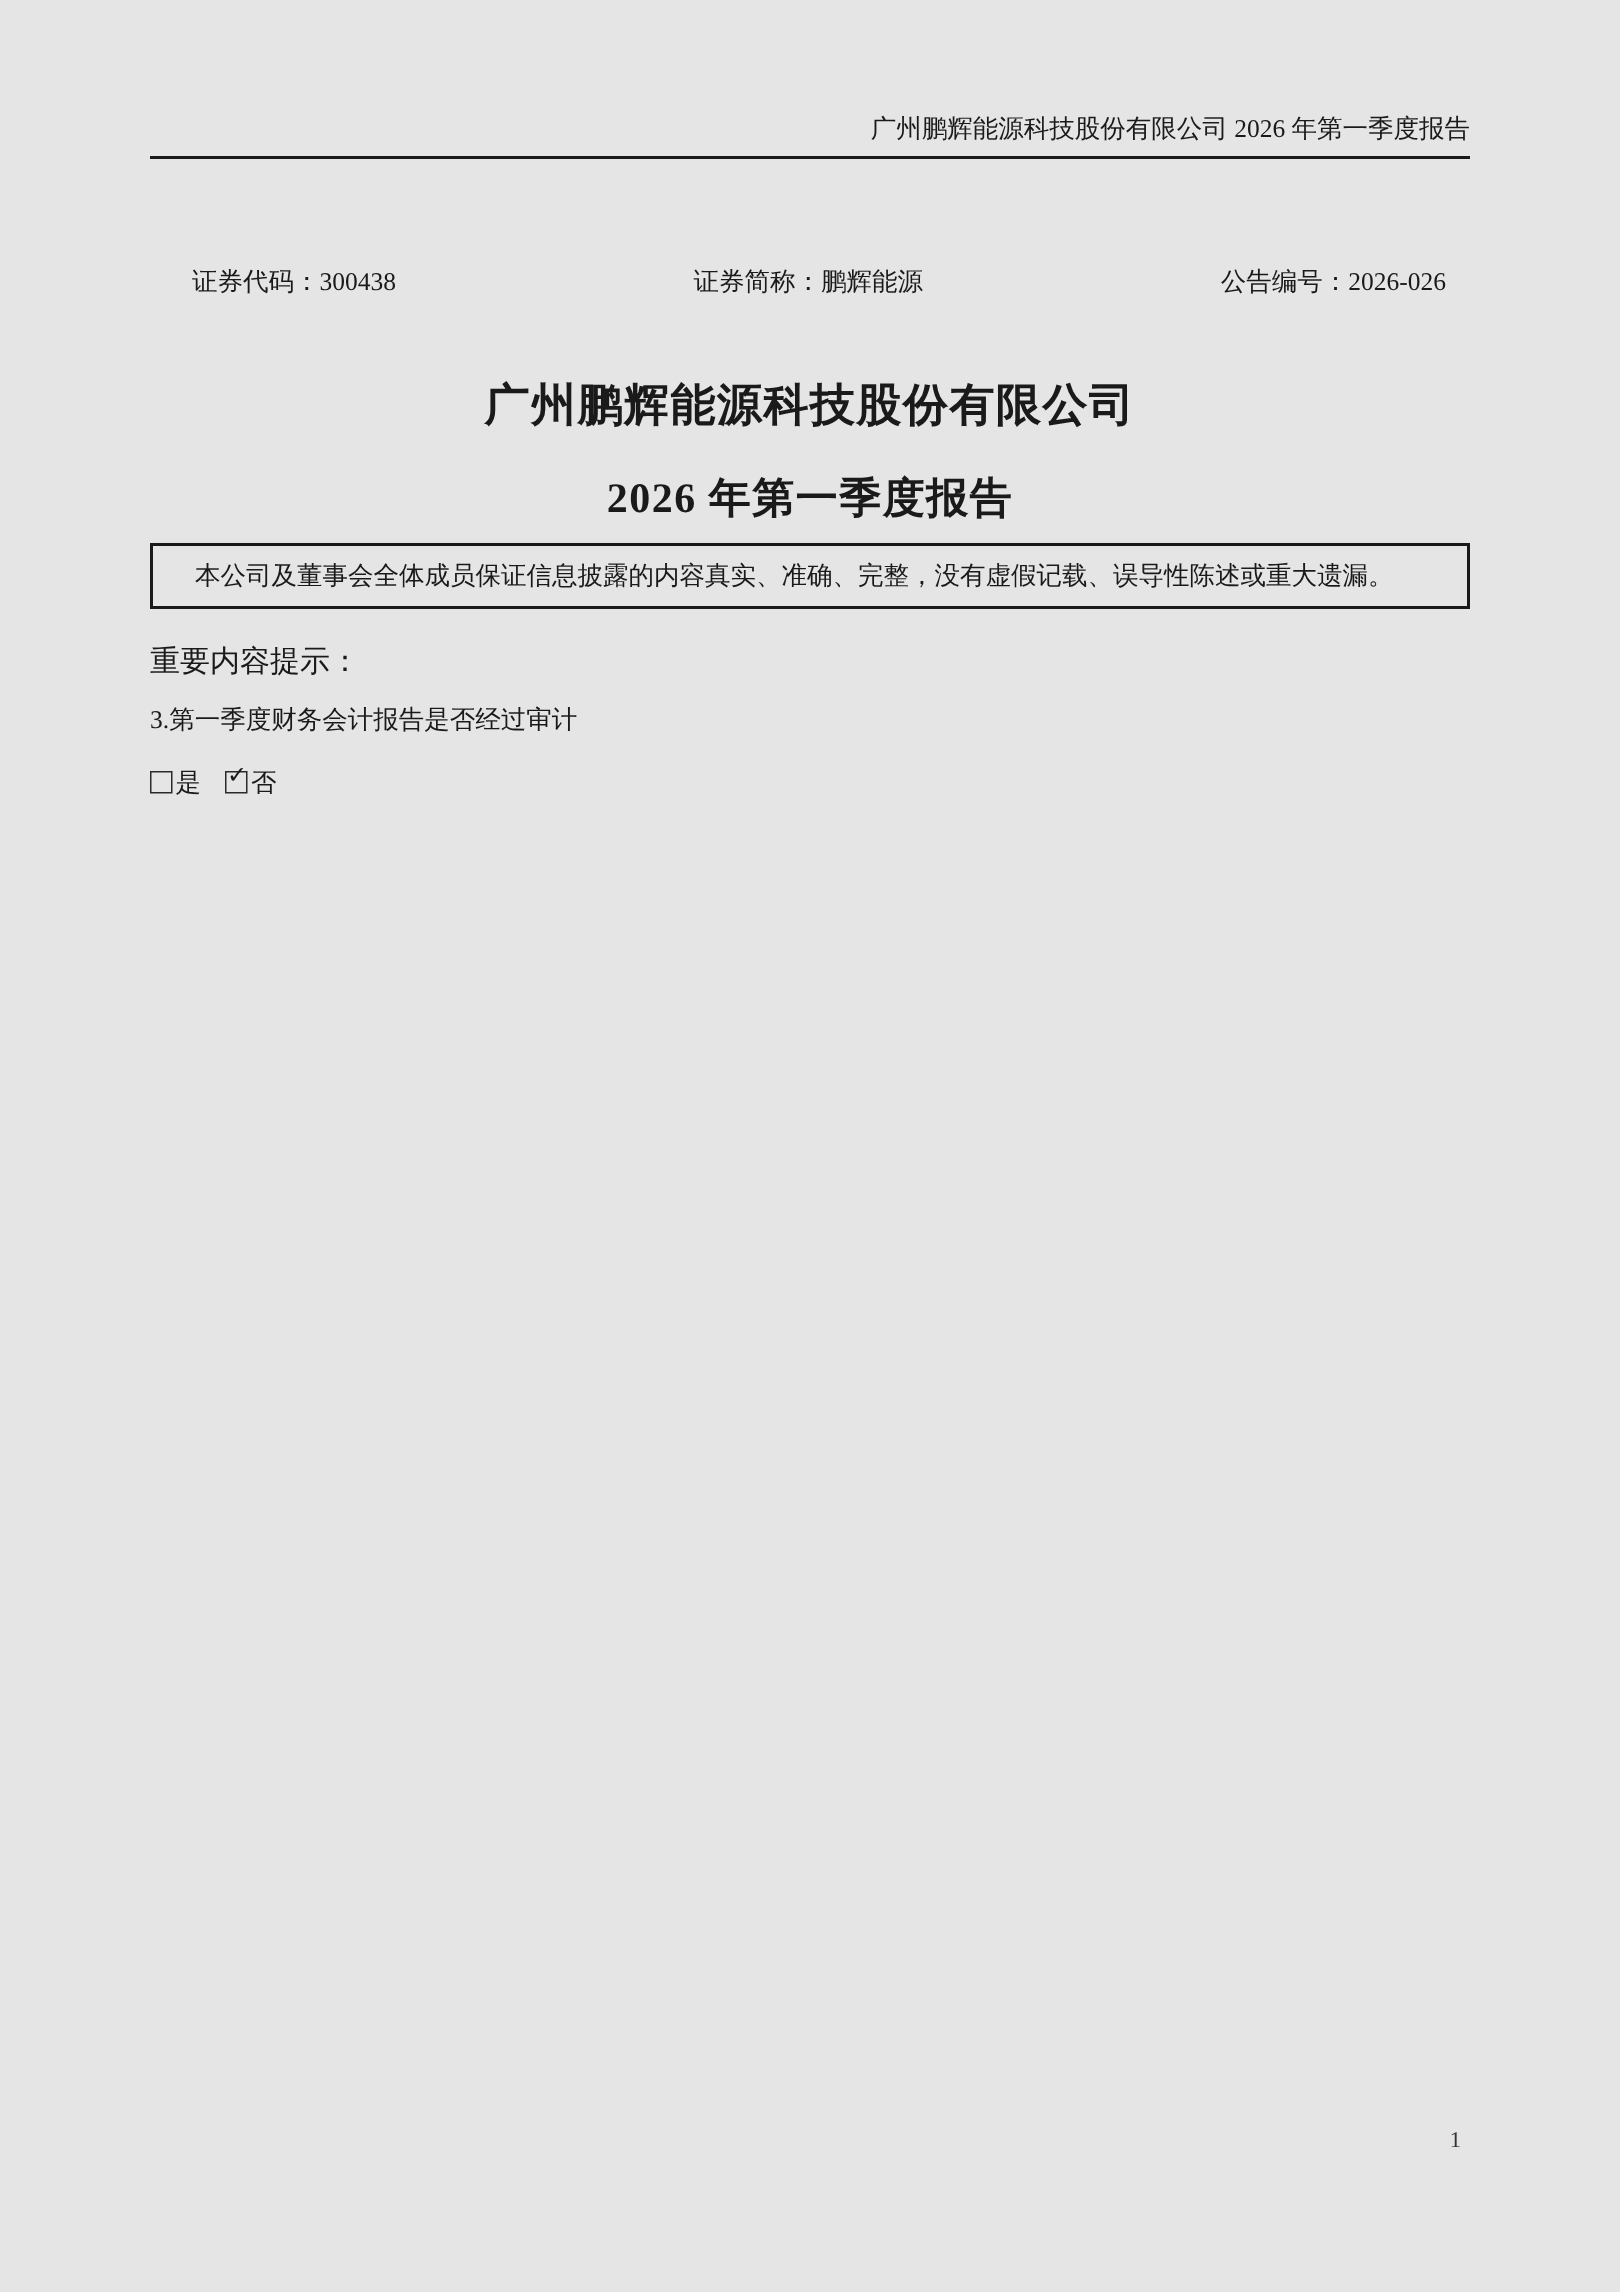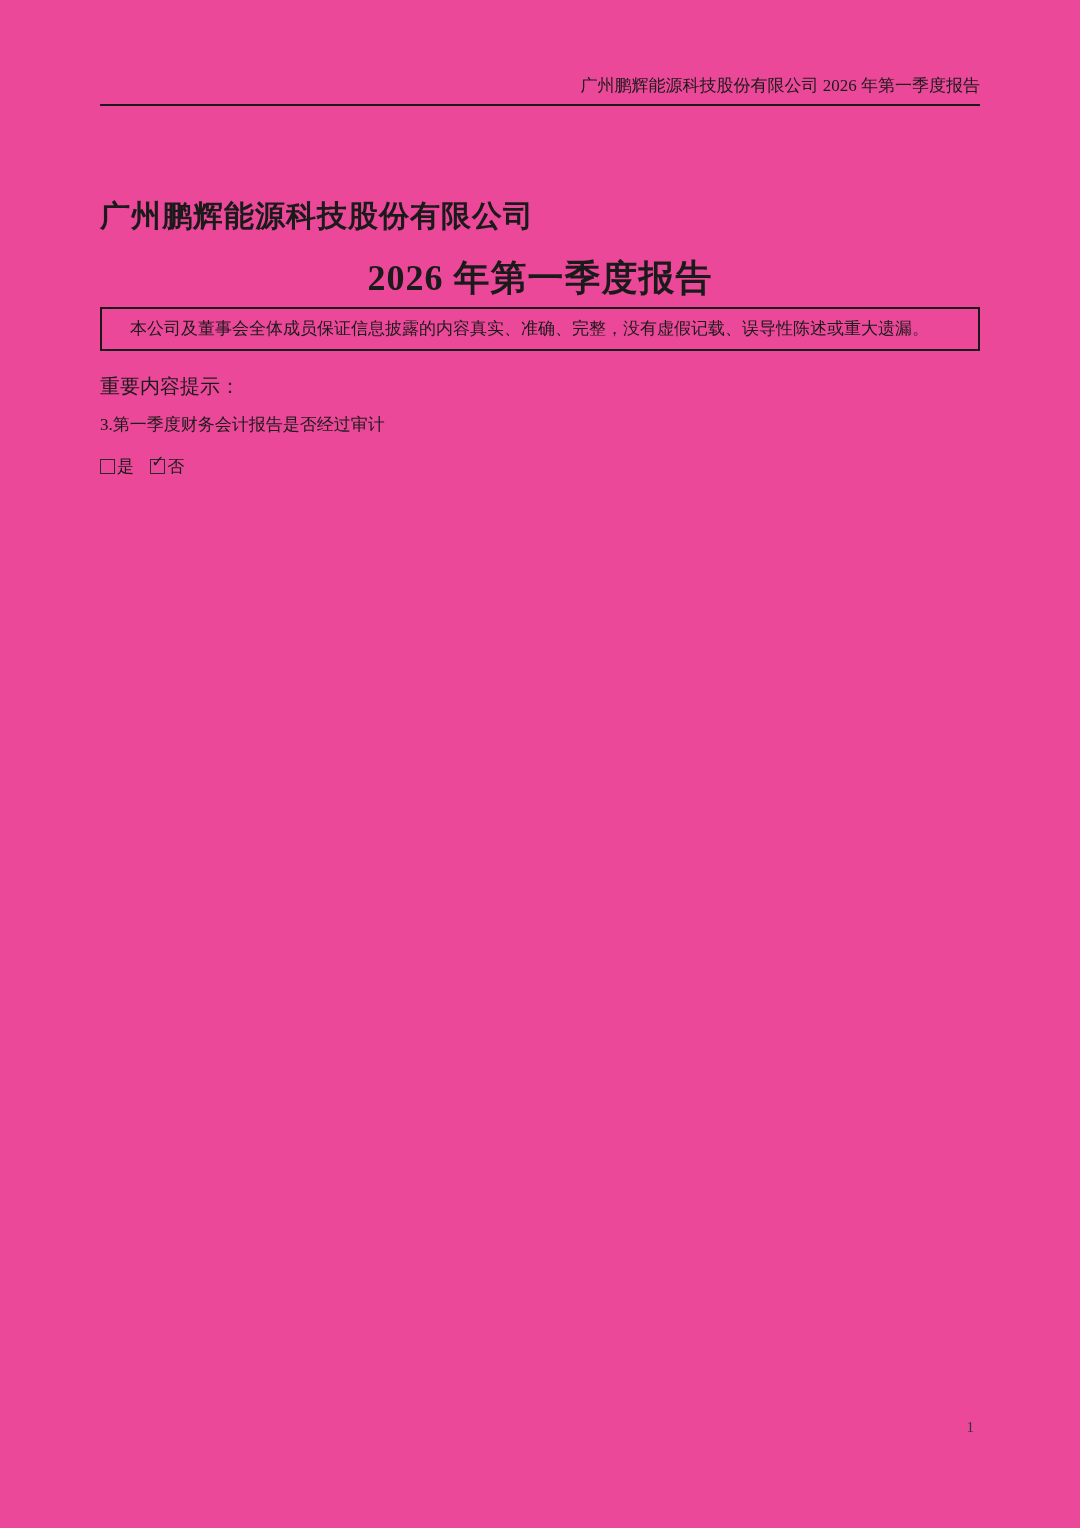--- a/index.html
+++ b/index.html
@@ -5,21 +5,21 @@
   html, body {
     margin: 0;
     padding: 0;
     background: #ffffff;
   }
   .page {
     position: relative;
     width: 1080px;
     height: 1528px;
     margin: 0 auto;
-    background: #ec4899;
+    background: #e5e5e5;
     box-sizing: border-box;
     padding: 0 100px;
     color: #1a1a1a;
     font-family: "Liberation Serif", "DejaVu Serif", serif;
   }
   
   .page-header {
     padding-top: 74px;
     padding-bottom: 7px;
     border-bottom: 2px solid #1a1a1a;
@@ -35,31 +35,31 @@
     justify-content: space-between;
     align-items: baseline;
     font-size: 17px;
     line-height: 23px;
     padding-left: 28px;
     padding-right: 16px;
   }
   .codes-cell { white-space: nowrap; }
   
   .doc-title {
-    margin-top: 90px;
-    text-align: left;
+    margin-top: 52px;
+    text-align: center;
     font-size: 30px;
     line-height: 40px;
     font-weight: bold;
     letter-spacing: 1px;
   }
   .doc-subtitle {
     margin-top: 22px;
     text-align: center;
-    font-size: 36px;
+    font-size: 28px;
     line-height: 40px;
     font-weight: bold;
     letter-spacing: 1px;
   }
   
   .disclaimer-box {
     margin-top: 9px;
     border: 2px solid #1a1a1a;
     padding: 8px 10px 8px 28px;
     font-size: 17px;
@@ -120,20 +120,31 @@
 </style>
 </head>
 <body>
 
 <div class="page">
 
   <div class="page-header">
     <span>广州鹏辉能源科技股份有限公司 2026 年第一季度报告</span>
   </div>
 
+  <div class="codes-row">
+    <span class="codes-cell">
+      <span>证券代码：</span><span>300438</span>
+    </span>
+    <span class="codes-cell">
+      <span>证券简称：</span><span>鹏辉能源</span>
+    </span>
+    <span class="codes-cell">
+      <span>公告编号：</span><span>2026-026</span>
+    </span>
+  </div>
 
   <div class="doc-title">广州鹏辉能源科技股份有限公司</div>
   <div class="doc-subtitle">2026 年第一季度报告</div>
 
   <div class="disclaimer-box">
     <span>本公司及董事会全体成员保证信息披露的内容真实、准确、完整，没有虚假记载、误导性陈述或重大遗漏。</span>
   </div>
 
   <div class="notice-heading">重要内容提示：</div>
 

